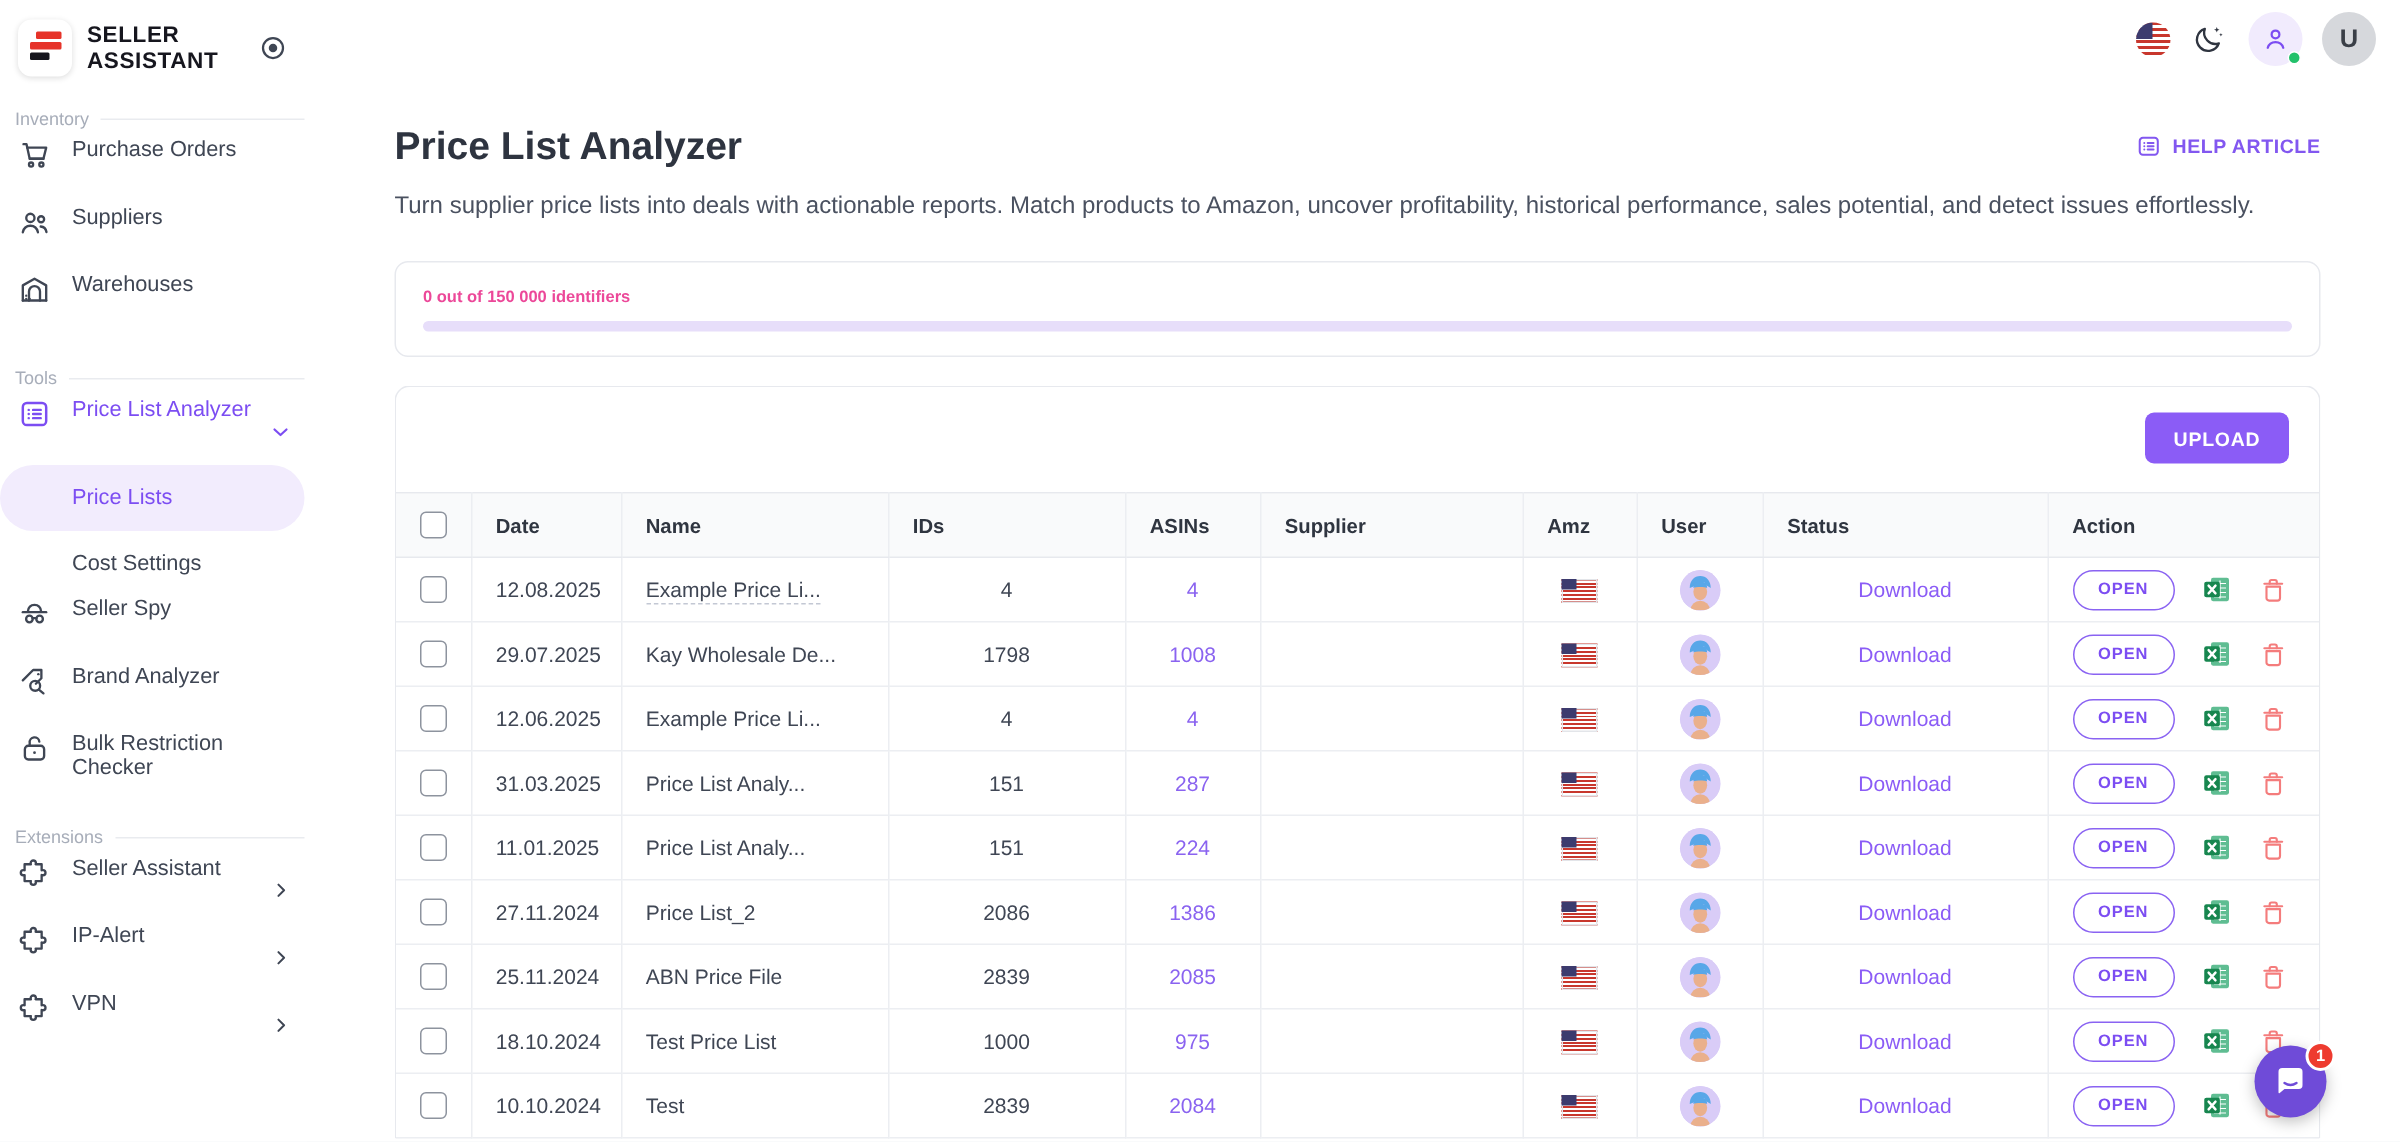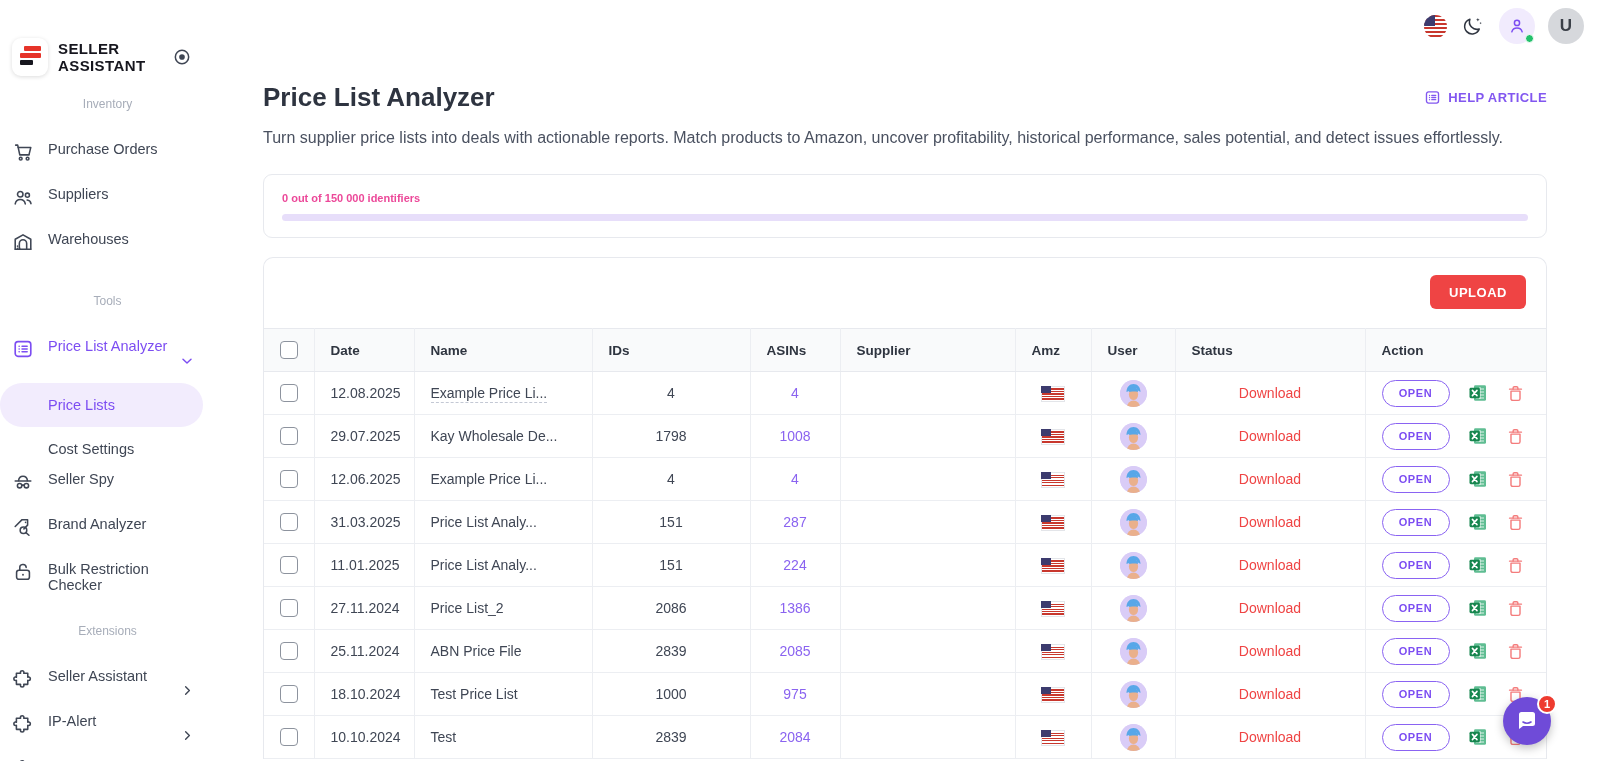--- a/index.html
+++ b/index.html
@@ -1,34 +1,34 @@
 <!DOCTYPE html>
 <html><head>
 <meta charset="utf-8">
 <style>
   * { margin:0; padding:0; box-sizing:border-box; }
   html,body { width:1600px; height:761px; overflow:hidden; background:#fff;
     font-family:"Liberation Sans", sans-serif; color:#3f4654; }
   .app { display:flex; width:1600px; height:761px; }
 
   
-  .sidebar { width:205px; flex:0 0 205px; padding-top:10px; background:#fff;margin-top:25px; }
+  .sidebar { width:205px; flex:0 0 205px; padding-top:10px; background:#fff; }
   .brand-row { display:flex; align-items:center; padding:0 12px 0 12px; height:44px; }
   .brand-logo { width:36px; height:38px; border-radius:9px; background:#fff;
     box-shadow:0 1px 4px rgba(0,0,0,.14); position:relative; flex:0 0 36px; }
   .brand-logo i { position:absolute; left:0; display:block; border-radius:1px; }
   .brand-logo .b1 { top:8px;  left:12px; width:17px; height:5px; background:#e63329; }
   .brand-logo .b2 { top:15px; left:8px;  width:21px; height:5px; background:#e63329; }
   .brand-logo .b3 { top:22px; left:8px;  width:13px; height:5px; background:#16161e; }
   .brand-name { font-size:15px; font-weight:700; letter-spacing:.4px; color:#16161e;
     line-height:17px; margin-left:10px; white-space:pre-line; }
   .collapse-btn { margin-left:auto; width:22px; height:22px; display:flex;
     align-items:center; justify-content:center; cursor:pointer; }
-  .section-label { display:flex; align-items:center; gap:24px; color:#a7adb9;
-    font-size:12px; padding:0 0 0 10px; margin:18px 0 6px;flex-direction:column; }
+  .section-label { display:flex; align-items:center; gap:8px; color:#a7adb9;
+    font-size:12px; padding:0 0 0 10px; margin:18px 0 6px; }
   .section-label .rule { flex:1; height:1px; background:#e9ebef; margin-right:2px; }
   .nav-item { display:flex; height:45px; padding:0 10px 0 12px;
     font-size:14.5px; color:#3f4654; cursor:pointer; }
   .nav-item .ic { width:22px; height:22px; margin-right:14px; flex:0 0 22px;
     display:flex; align-items:center; justify-content:center; }
   .nav-item .chev { margin-left:auto; display:flex; align-items:center; }
   .nav-item.accent { color:#7c4df2; }
   .nav-sub { display:flex; align-items:center; height:44px; padding-left:48px;
     font-size:14.5px; color:#3f4654; cursor:pointer; }
   .nav-sub.selected { background:#f2ecfd; color:#7c4df2; border-radius:24px;
@@ -64,39 +64,39 @@
   .quota-card { margin-top:27px; border:1px solid #e7e9ee; border-radius:9px;
     padding:17px 18px 16px; }
   .quota-text { font-size:11px; font-weight:700; color:#ec4899; }
   .quota-track { margin-top:10px; height:7px; border-radius:4px; background:#e7defa;
     overflow:hidden; }
   .quota-fill { height:100%; background:#7c4df2; border-radius:4px; }
 
   .table-card { margin-top:19px; border:1px solid #e7e9ee; border-radius:10px 10px 0 0;
     border-bottom:none; padding-top:17px; }
   .table-toolbar { display:flex; justify-content:flex-end; padding:0 20px; }
-  .upload-btn { width:96px; height:34px; background:#ef4444; border:none;
+  .upload-btn { width:96px; height:34px; background:#8b5cf6; border:none;
     border-radius:6px; color:#fff; font-family:inherit; font-size:13px;
     font-weight:700; letter-spacing:.5px; cursor:pointer; }
 
   table { width:100%; border-collapse:collapse; margin-top:19px; table-layout:fixed; }
   thead th { background:#f9fafb; height:43px; font-size:13.5px; font-weight:700;
     color:#2f3540; text-align:left; padding:0 0 0 16px;
     border-top:1px solid #e7e9ee; border-bottom:1px solid #e7e9ee;
     border-right:1px solid #eceef2; }
   thead th:last-child { border-right:none; }
   tbody td { height:42px; font-size:14px; color:#3f4654;
     border-bottom:1px solid #eceef2; border-right:1px solid #eceef2;
     padding:0 0 0 16px; overflow:hidden; white-space:nowrap; }
   tbody td:last-child { border-right:none; }
   td.c, th.c { text-align:center; padding:0; }
   .checkbox { display:inline-block; width:18px; height:18px; border:1.5px solid #8d939e;
     border-radius:4px; background:#fff; cursor:pointer; vertical-align:middle; }
   .asin-link { color:#8a63f0; cursor:pointer; }
-  .dl-link { color:#ef4444; cursor:pointer; }
+  .dl-link { color:#8b5cf6; cursor:pointer; }
   .name-dotted { border-bottom:1px dashed #c3c8d4; padding-bottom:1px; }
   .flag-rect { display:inline-block; width:24px; height:16px; position:relative;
     background:repeating-linear-gradient(to bottom,#c8372d 0 1.25px,#fff 1.25px 2.5px);
     box-shadow:0 0 0 1px #e3e5e9 inset; vertical-align:middle; }
   .flag-rect .canton { position:absolute; left:0; top:0; width:10px; height:7.5px;
     background:#3c3b6e; }
   .row-avatar { display:inline-block; width:27px; height:27px; border-radius:50%;
     overflow:hidden; background:#d9ccf7; vertical-align:middle; }
   .action-cell { display:flex; align-items:center; gap:18px; height:42px; }
   .open-btn { width:68px; height:27px; border:1.5px solid #8a63f2; border-radius:14px;

